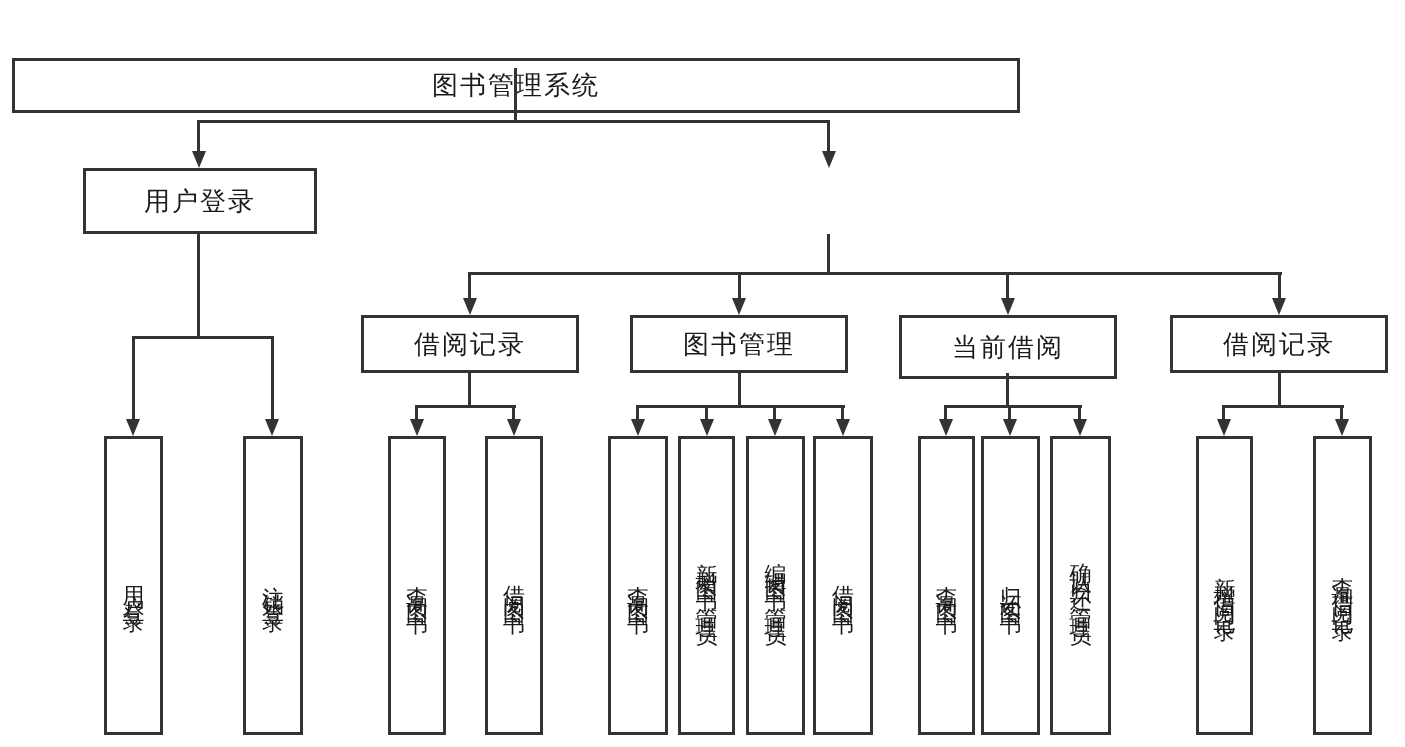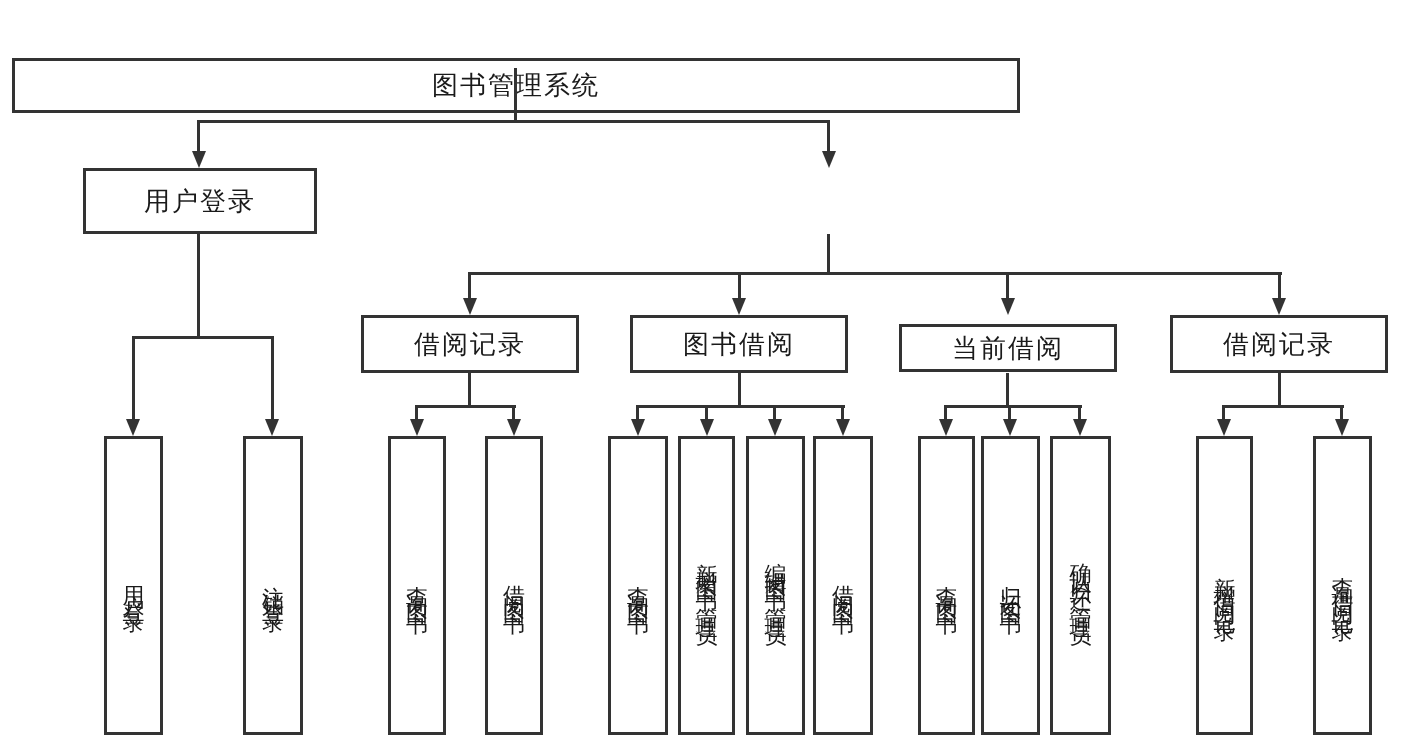--- a/index.html
+++ b/index.html
@@ -74,23 +74,23 @@
   <div class="arrow" style="left:732px;top:298px;"></div>
   <div class="line" style="left:1006px;top:272px;width:3px;height:26px;"></div>
   <div class="arrow" style="left:1001px;top:298px;"></div>
   <div class="line" style="left:1278px;top:272px;width:3px;height:26px;"></div>
   <div class="arrow" style="left:1272px;top:298px;"></div>
 
   <div class="box" style="left:361px;top:315px;width:218px;height:58px;">
     <span class="hlabel">借阅记录</span>
   </div>
   <div class="box" style="left:630px;top:315px;width:218px;height:58px;">
-    <span class="hlabel">图书借阅</span>
+    <span class="hlabel">图书管理</span>
   </div>
-  <div class="box" style="left:899px;top:324px;width:218px;height:48px;">
+  <div class="box" style="left:899px;top:315px;width:218px;height:64px;">
     <span class="hlabel">当前借阅</span>
   </div>
   <div class="box" style="left:1170px;top:315px;width:218px;height:58px;">
     <span class="hlabel">借阅记录</span>
   </div>
 
   <div class="line" style="left:468px;top:373px;width:3px;height:32px;"></div>
   <div class="line" style="left:738px;top:373px;width:3px;height:32px;"></div>
   <div class="line" style="left:1006px;top:373px;width:3px;height:32px;"></div>
   <div class="line" style="left:1278px;top:373px;width:3px;height:32px;"></div>

